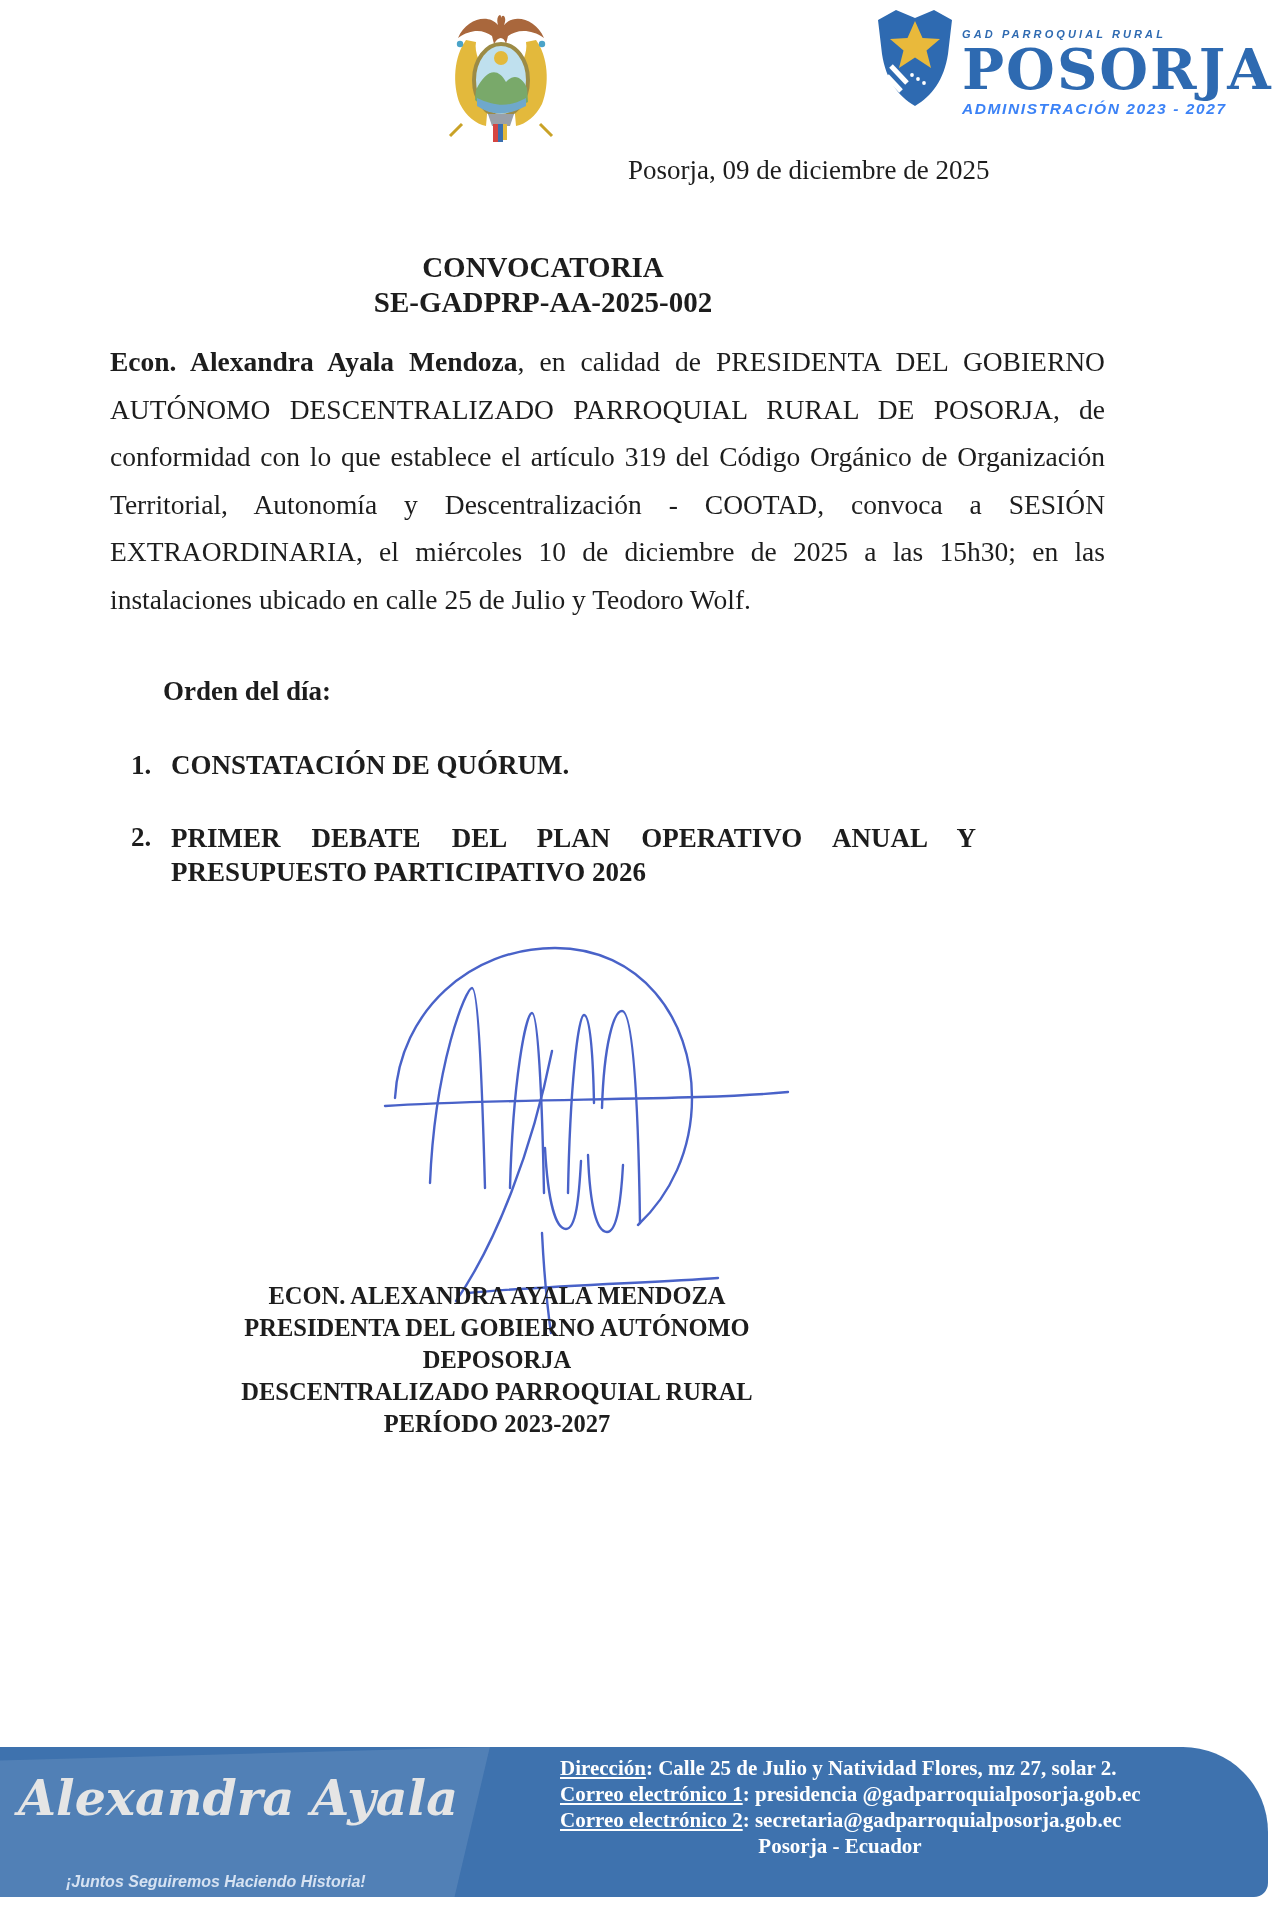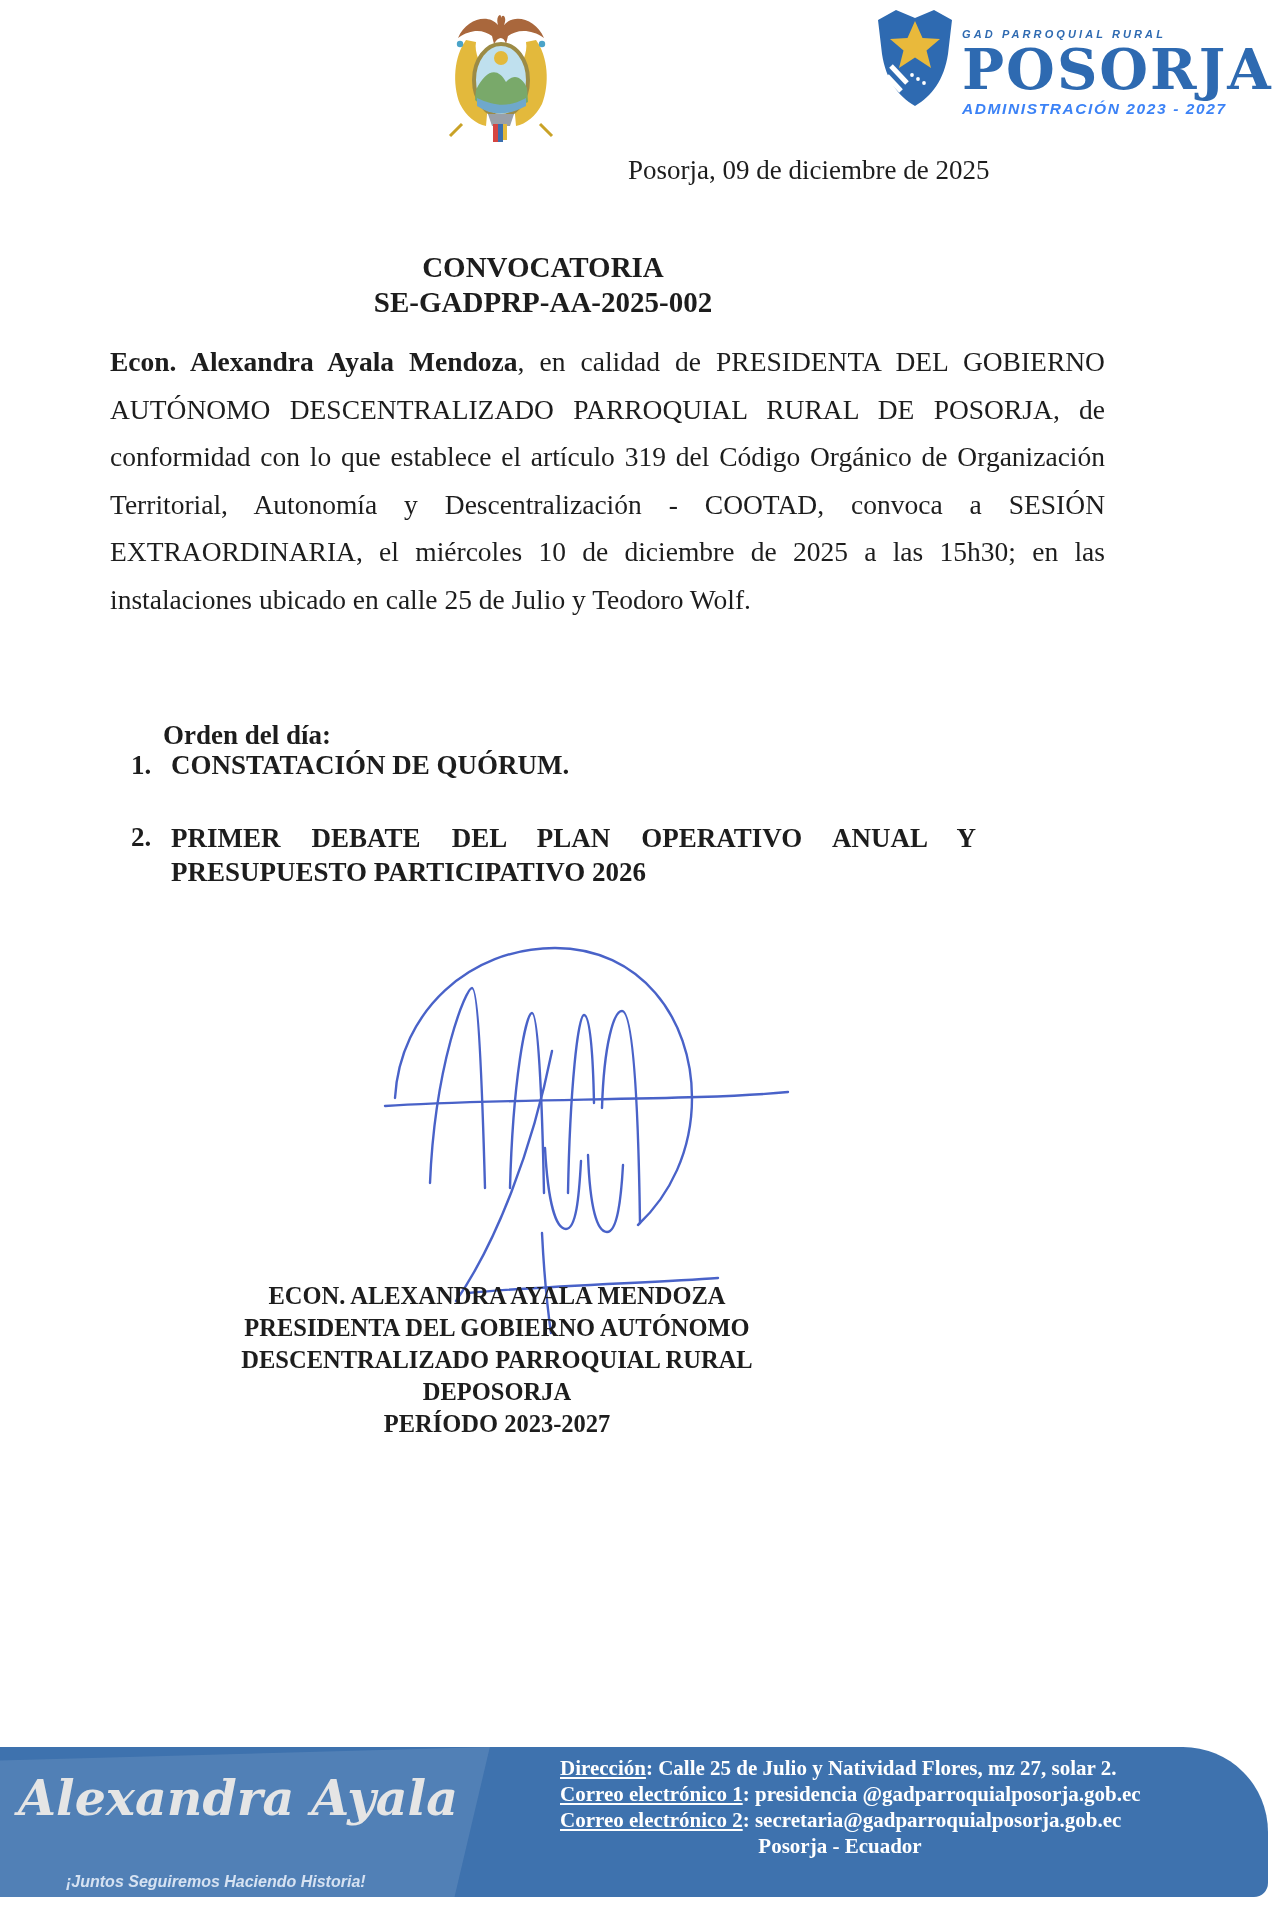--- a/index.html
+++ b/index.html
@@ -29,21 +29,21 @@
   
   .title-block { position:absolute; left:0; top:250px; width:1086px; text-align:center; }
   .title-main { font-size:29px; font-weight:bold; line-height:35px; }
   .title-num  { font-size:29px; font-weight:bold; line-height:35px; }
   
   .body-par {
     position:absolute; left:110px; top:338px; width:995px;
     font-size:27.5px; line-height:47.5px; text-align:justify;
   }
   .body-par .lead { font-weight:bold; }
-  .agenda-head { position:absolute; left:163px; top:720px; font-size:27px; font-weight:bold; }
+  .agenda-head { position:absolute; left:163px; top:676px; font-size:27px; font-weight:bold; }
   .agenda-item { position:absolute; display:flex; font-size:27px; font-weight:bold; }
   .agenda-item .num { width:40px; flex:0 0 40px; }
   .item-1 { left:131px; top:750px; }
   .item-2 { left:131px; top:822px; width:845px; }
   .item-2 .txt { flex:1; text-align:justify; line-height:33.5px; }
   
   .sig-svg { position:absolute; left:320px; top:893px; }
   .sig-block {
     position:absolute; left:140px; top:1280px; width:714px; text-align:center;
     font-size:24.5px; font-weight:bold; line-height:32px;
@@ -148,22 +148,22 @@
       <path d="M268 262 C270 315 277 339 287 339 C297 339 301 308 303 272"></path>
       <path d="M232 158 C212 258 176 350 136 408"></path>
       <path d="M148 400 C232 392 332 390 398 385"></path>
       <path d="M222 340 C224 380 227 412 231 440"></path>
     </g>
   </svg>
 
   <div class="sig-block">
     <div>ECON. ALEXANDRA AYALA MENDOZA</div>
     <div>PRESIDENTA DEL GOBIERNO AUTÓNOMO</div>
+    <div>DEPOSORJA</div>
     <div>DESCENTRALIZADO PARROQUIAL RURAL</div>
-    <div>DEPOSORJA</div>
     <div>PERÍODO 2023-2027</div>
   </div>
 
   <div class="footer-band" style="background:#3e72ae;">
     <div class="footer-overlay"></div>
     <div class="script-name">Alexandra Ayala</div>
     <div class="script-slogan">¡Juntos Seguiremos Haciendo Historia!</div>
     <div class="contact">
       <div><span class="lbl">Dirección</span><span>: Calle 25 de Julio y Natividad Flores, mz 27, solar 2.</span></div>
       <div><span class="lbl">Correo electrónico 1</span><span>: presidencia @gadparroquialposorja.gob.ec</span></div>

